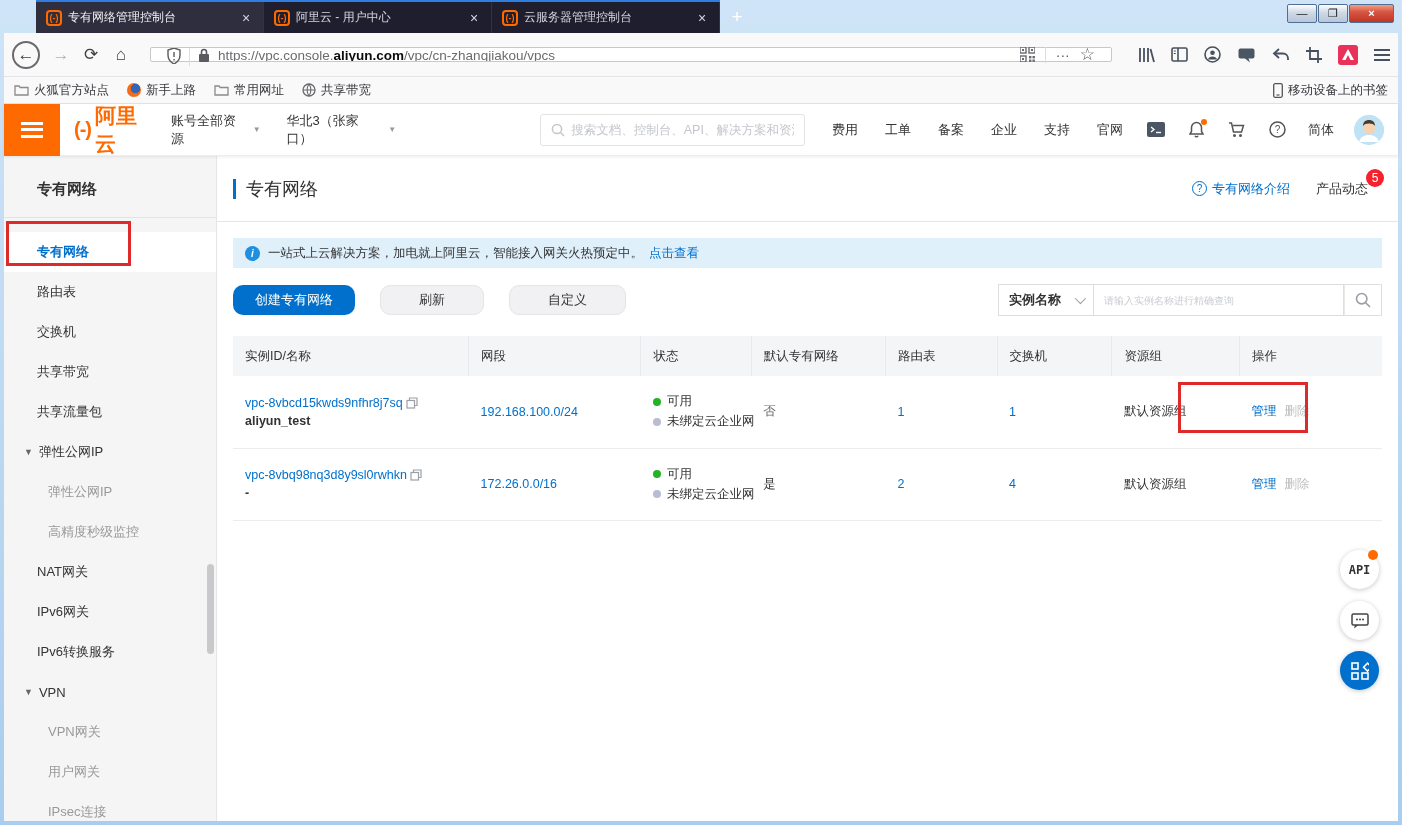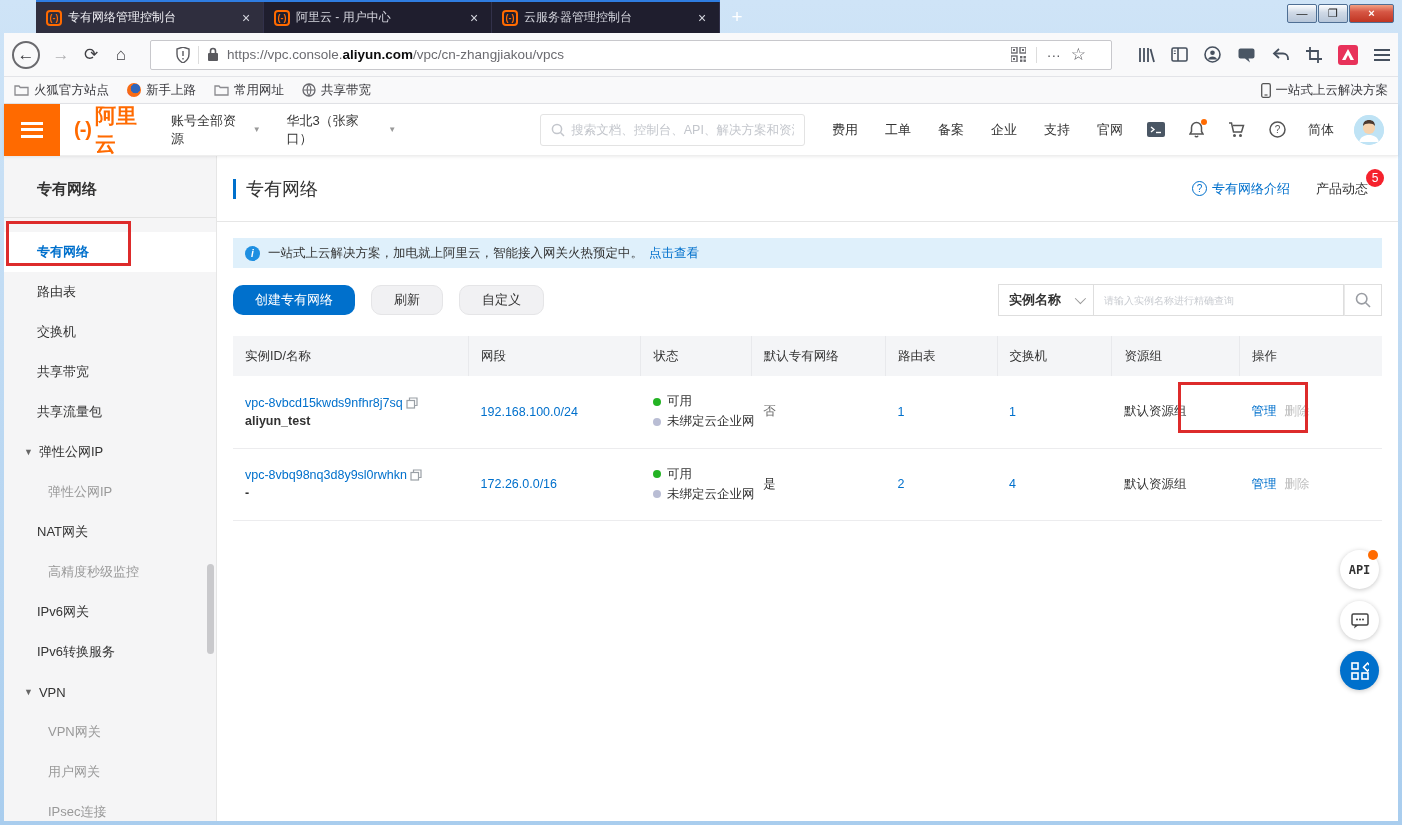--- a/index.html
+++ b/index.html
@@ -19,21 +19,21 @@
   .win-controls { position:absolute; top:4px; right:8px; display:flex; }
   .wc { width:30px; height:19px; border:1px solid #4f6f94; border-radius:2px; margin-left:1px; background:linear-gradient(#fdfeff,#cfd9e6 45%,#b7c6d9); color:#222; font-size:11px; line-height:17px; text-align:center; cursor:pointer; }
   .wc.close { width:45px; background:linear-gradient(#f3a183,#d65745 40%,#c03522); color:#fff; font-weight:bold; }
 
   
   .chrome { margin:0 4px; background:#f9f9fa; }
   .navbar { height:44px; display:flex; align-items:center; padding:0 8px; border-bottom:1px solid #e3e4e8; }
   .navbtn { width:30px; height:30px; display:flex; align-items:center; justify-content:center; color:#3f3f43; font-size:17px; cursor:pointer; flex:none; }
   .navbtn.back { border:2px solid #6a6a6e; border-radius:50%; width:28px; height:28px; margin-right:6px; }
   .navbtn.fwd { color:#b1b1b3; }
-  .urlbar { flex:1; height:30px; margin:0 10px 0 14px; background:#fff; border:1px solid #c8c8cc; border-radius:2px; display:flex; align-items:center; padding:0 25px; }
+  .urlbar { flex:1; height:15px; margin:0 10px 0 14px; background:#fff; border:1px solid #c8c8cc; border-radius:2px; display:flex; padding:0 16px; }
   .urlbar .sep { width:1px; height:18px; background:#ddd; margin:0 8px; }
   .url-text { flex:1; font-size:13.5px; color:#6b6b70; white-space:nowrap; overflow:hidden; }
   .url-text b { color:#0c0c0d; font-weight:bold; }
   .url-icons { display:flex; align-items:center; }
   .ubtn { margin-left:10px; color:#5a5a5f; font-size:14px; cursor:pointer; display:flex; align-items:center; }
   .toolbar-icons { display:flex; align-items:center; }
   .tbtn { margin-left:16px; color:#46505e; cursor:pointer; display:flex; align-items:center; }
   .ext-red { width:20px; height:20px; background:#e8325a; border-radius:3px; display:flex; align-items:center; justify-content:center; }
   .hamb { width:16px; height:12px; border-top:2px solid #46505e; border-bottom:2px solid #46505e; position:relative; }
   .hamb:before { content:""; position:absolute; left:0; right:0; top:3px; height:2px; background:#46505e; }
@@ -87,21 +87,21 @@
   .pnews .nbadge { position:absolute; top:-11px; right:-16px; min-width:18px; height:18px; border-radius:9px; background:#f5222d; color:#fff; font-size:12px; display:flex; align-items:center; justify-content:center; padding:0 5px; }
 
   .content { padding:16px; }
   .notice { height:30px; background:#dff0fb; display:flex; align-items:center; padding:0 12px; font-size:12.5px; color:#333; }
   .icircle { width:15px; height:15px; border-radius:50%; background:#1e8fe1; color:#fff; font-size:10px; font-style:italic; font-weight:bold; display:flex; align-items:center; justify-content:center; margin-right:8px; flex:none; }
   .notice a { color:#0070cc; text-decoration:none; margin-left:6px; cursor:pointer; }
 
   .actionbar { display:flex; align-items:center; margin-top:16px; }
   .btn { height:30px; font-size:13px; display:inline-flex; align-items:center; justify-content:center; cursor:pointer; border-radius:10px; }
   .btn-primary { background:#0070cc; color:#fff; width:122px; }
-  .btn-plain { background:#f1f1f3; color:#333; border:1px solid #e5e5e7; margin-left:16px; padding:0 22px; }
+  .btn-plain { background:#f1f1f3; color:#333; border:1px solid #e5e5e7; margin-left:25px; padding:0 38px; }
   .filterbox { margin-left:auto; display:flex; align-items:center; }
   .f-dd { width:96px; height:32px; border:1px solid #dedede; background:#fff; display:flex; align-items:center; justify-content:space-between; padding:0 10px; font-size:13px; font-weight:bold; color:#333; cursor:pointer; }
   .f-dd .chev { width:8px; height:8px; border-right:1.5px solid #999; border-bottom:1.5px solid #999; transform:rotate(45deg) translateY(-2px); }
   .f-input { width:250px; height:32px; border:1px solid #dedede; border-left:none; display:flex; align-items:center; }
   .f-input input { border:none; outline:none; width:100%; padding:0 10px; font-size:10px; color:#333; font-family:inherit; }
   .f-input input::placeholder { color:#c9ccd1; }
   .f-search { width:38px; height:32px; border:1px solid #dedede; border-left:1px solid #e9e9e9; display:flex; align-items:center; justify-content:center; cursor:pointer; background:#fff; }
 
   table.grid { width:100%; border-collapse:collapse; table-layout:fixed; margin-top:20px; }
   .grid th { background:#f4f5f7; height:40px; font-size:12.5px; color:#333; font-weight:normal; text-align:left; padding:0 12px; border-right:1px solid #e8e9ec; }
@@ -271,21 +271,21 @@
             <circle cx="7" cy="7" r="6" fill="none" stroke="#6a6a6f" stroke-width="1.3"></circle>
             <path d="M1 7h12M7 1c-2.5 3.5-2.5 8.5 0 12M7 1c2.5 3.5 2.5 8.5 0 12" fill="none" stroke="#6a6a6f" stroke-width="1.1"></path>
           </svg>
         <span>共享带宽</span>
       </span>
       <span class="bm-right">
         <svg width="10" height="15" viewBox="0 0 10 15" style="margin-right:5px">
             <rect x="0.7" y="0.7" width="8.6" height="13.6" rx="1.5" fill="none" stroke="#555" stroke-width="1.3"></rect>
             <path d="M3.5 12h3" stroke="#555" stroke-width="1.2"></path>
           </svg>
-        <span>一站式上云解决方案</span>
+        <span>移动设备上的书签</span>
       </span>
     </div>
 
     <div class="viewport">
 
       <div class="cheader">
         <div class="cmenu">
             <span class="bar"></span>
           </div>
         <div class="clogo">
@@ -373,25 +373,25 @@
           <div class="sb-item">
               <span>共享流量包</span>
             </div>
           <div class="sb-item group">
               <span class="tri">▼</span>
               <span>弹性公网IP</span>
             </div>
           <div class="sb-item sub">
               <span>弹性公网IP</span>
             </div>
-          <div class="sb-item">
-              <span>NAT网关</span>
-            </div>
           <div class="sb-item sub">
               <span>高精度秒级监控</span>
+            </div>
+          <div class="sb-item">
+              <span>NAT网关</span>
             </div>
           <div class="sb-item">
               <span>IPv6网关</span>
             </div>
           <div class="sb-item">
               <span>IPv6转换服务</span>
             </div>
           <div class="sb-item group">
               <span class="tri">▼</span>
               <span>VPN</span>

